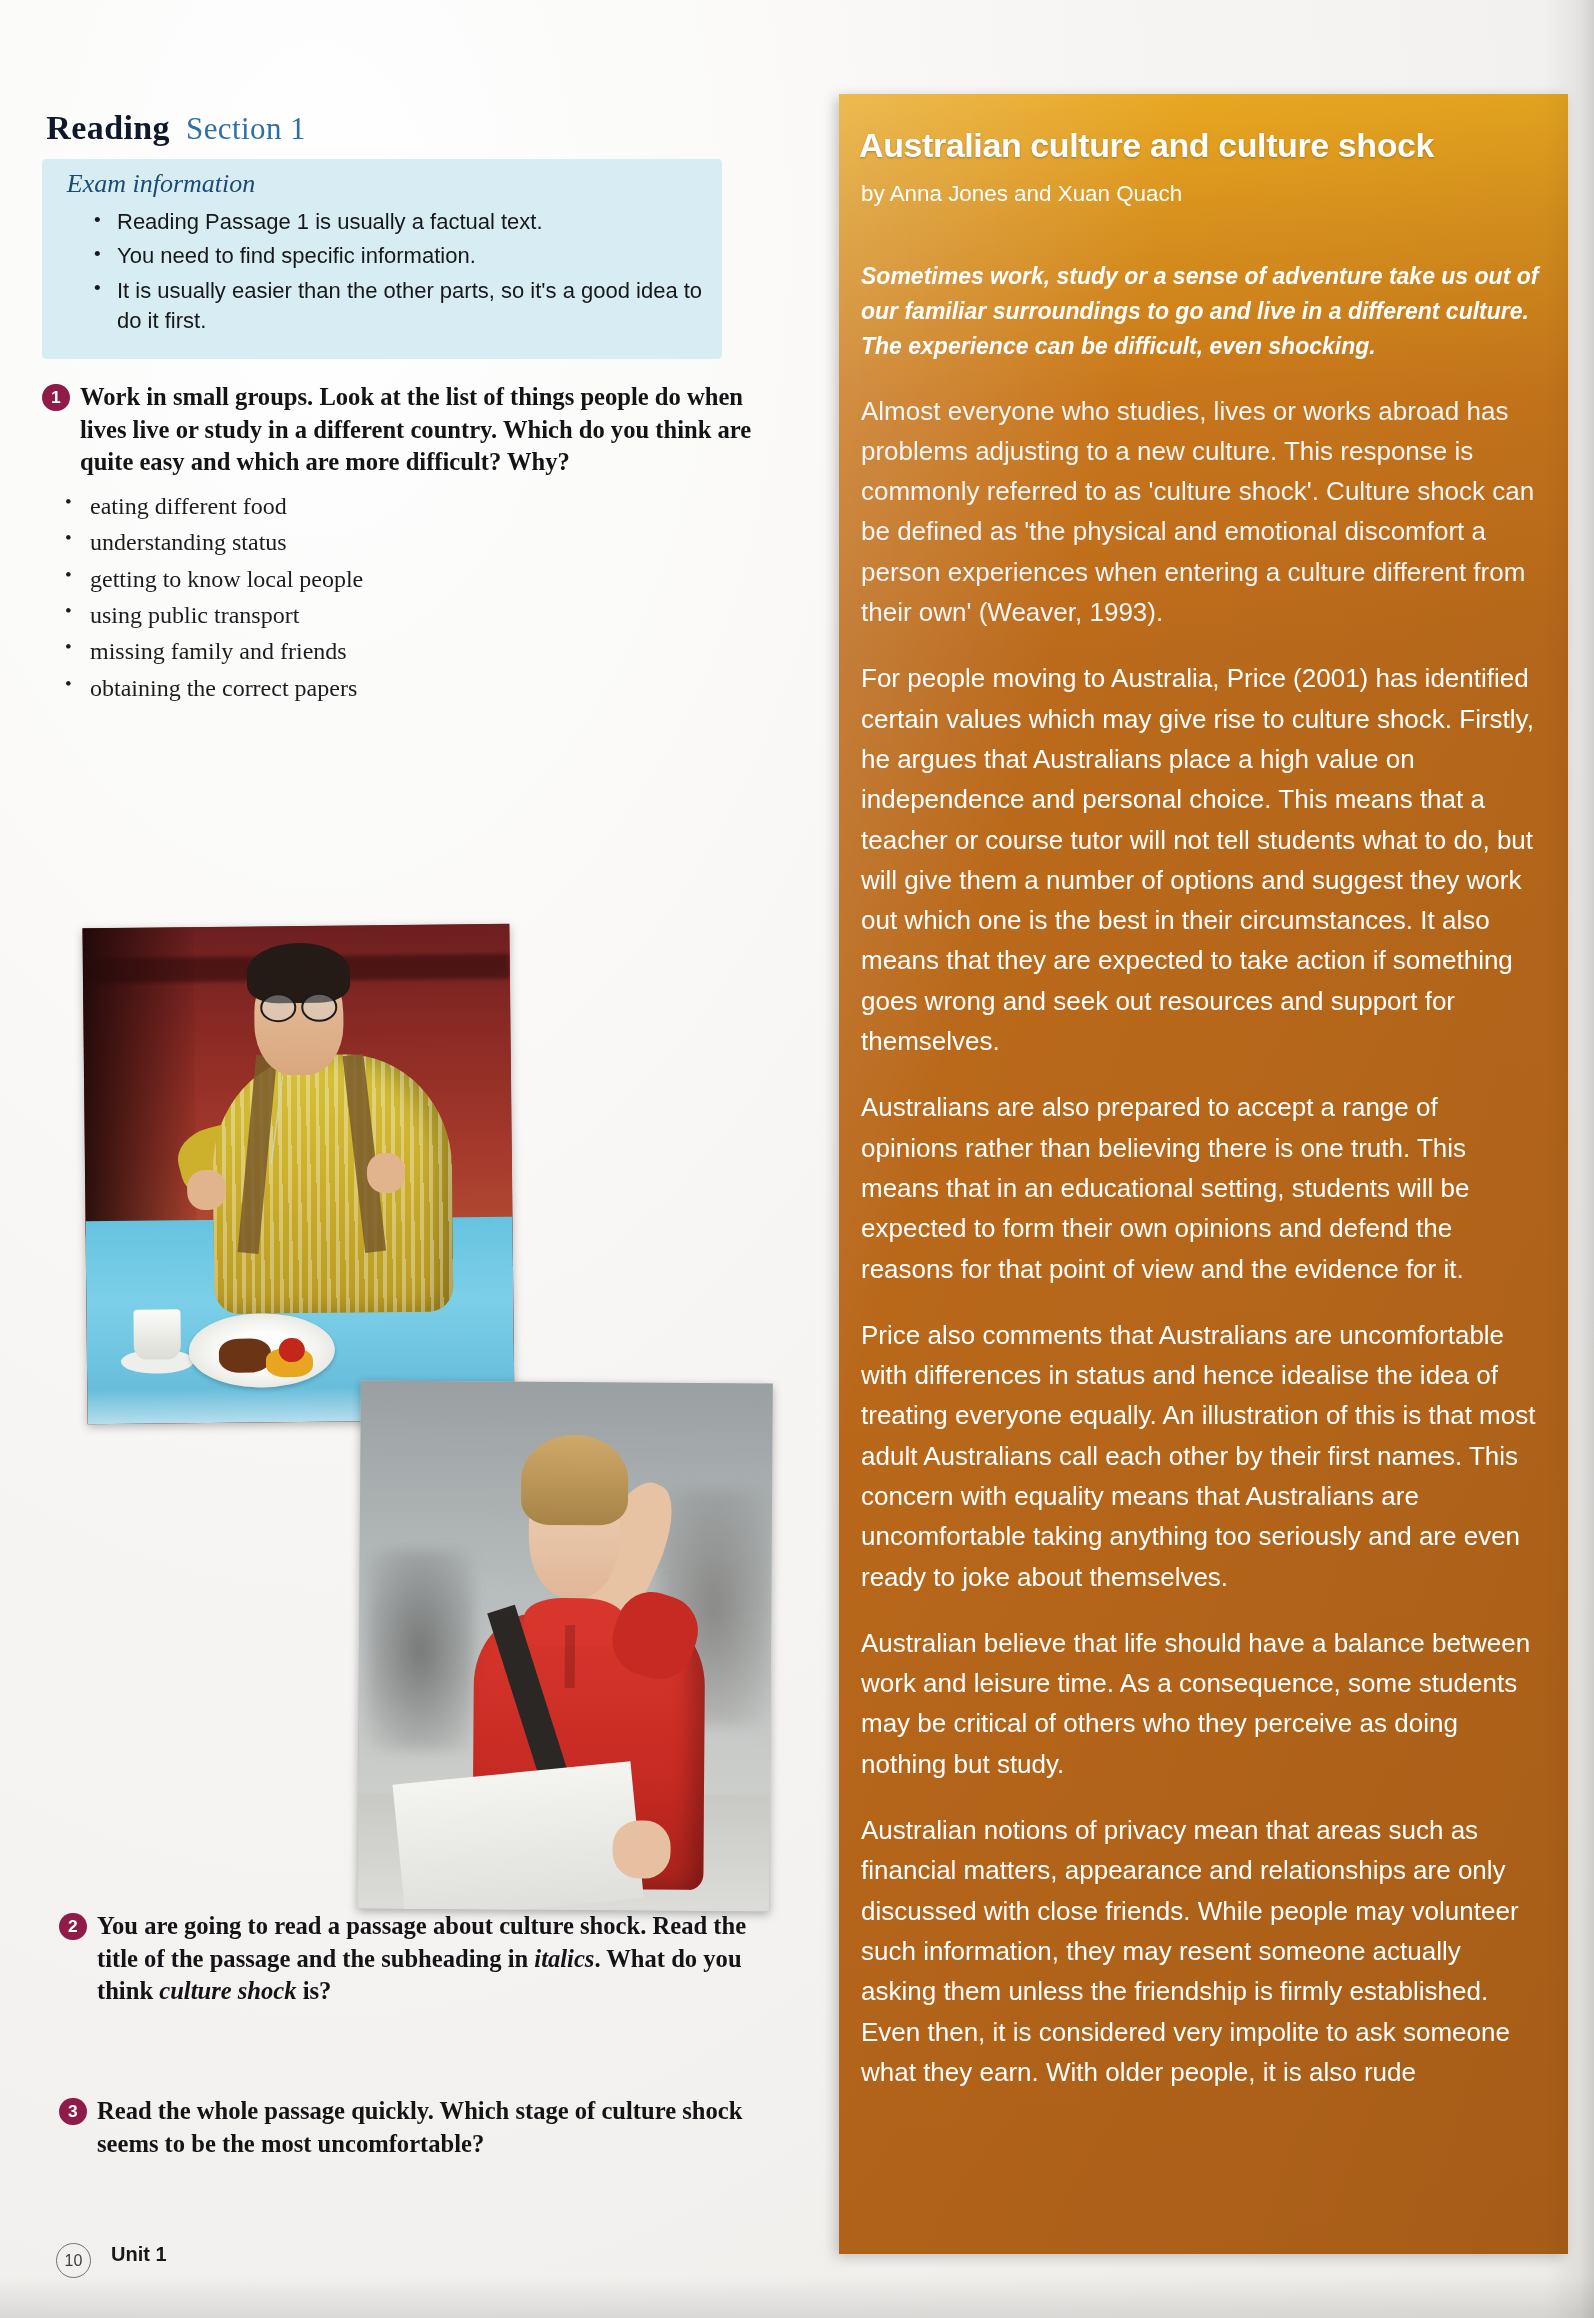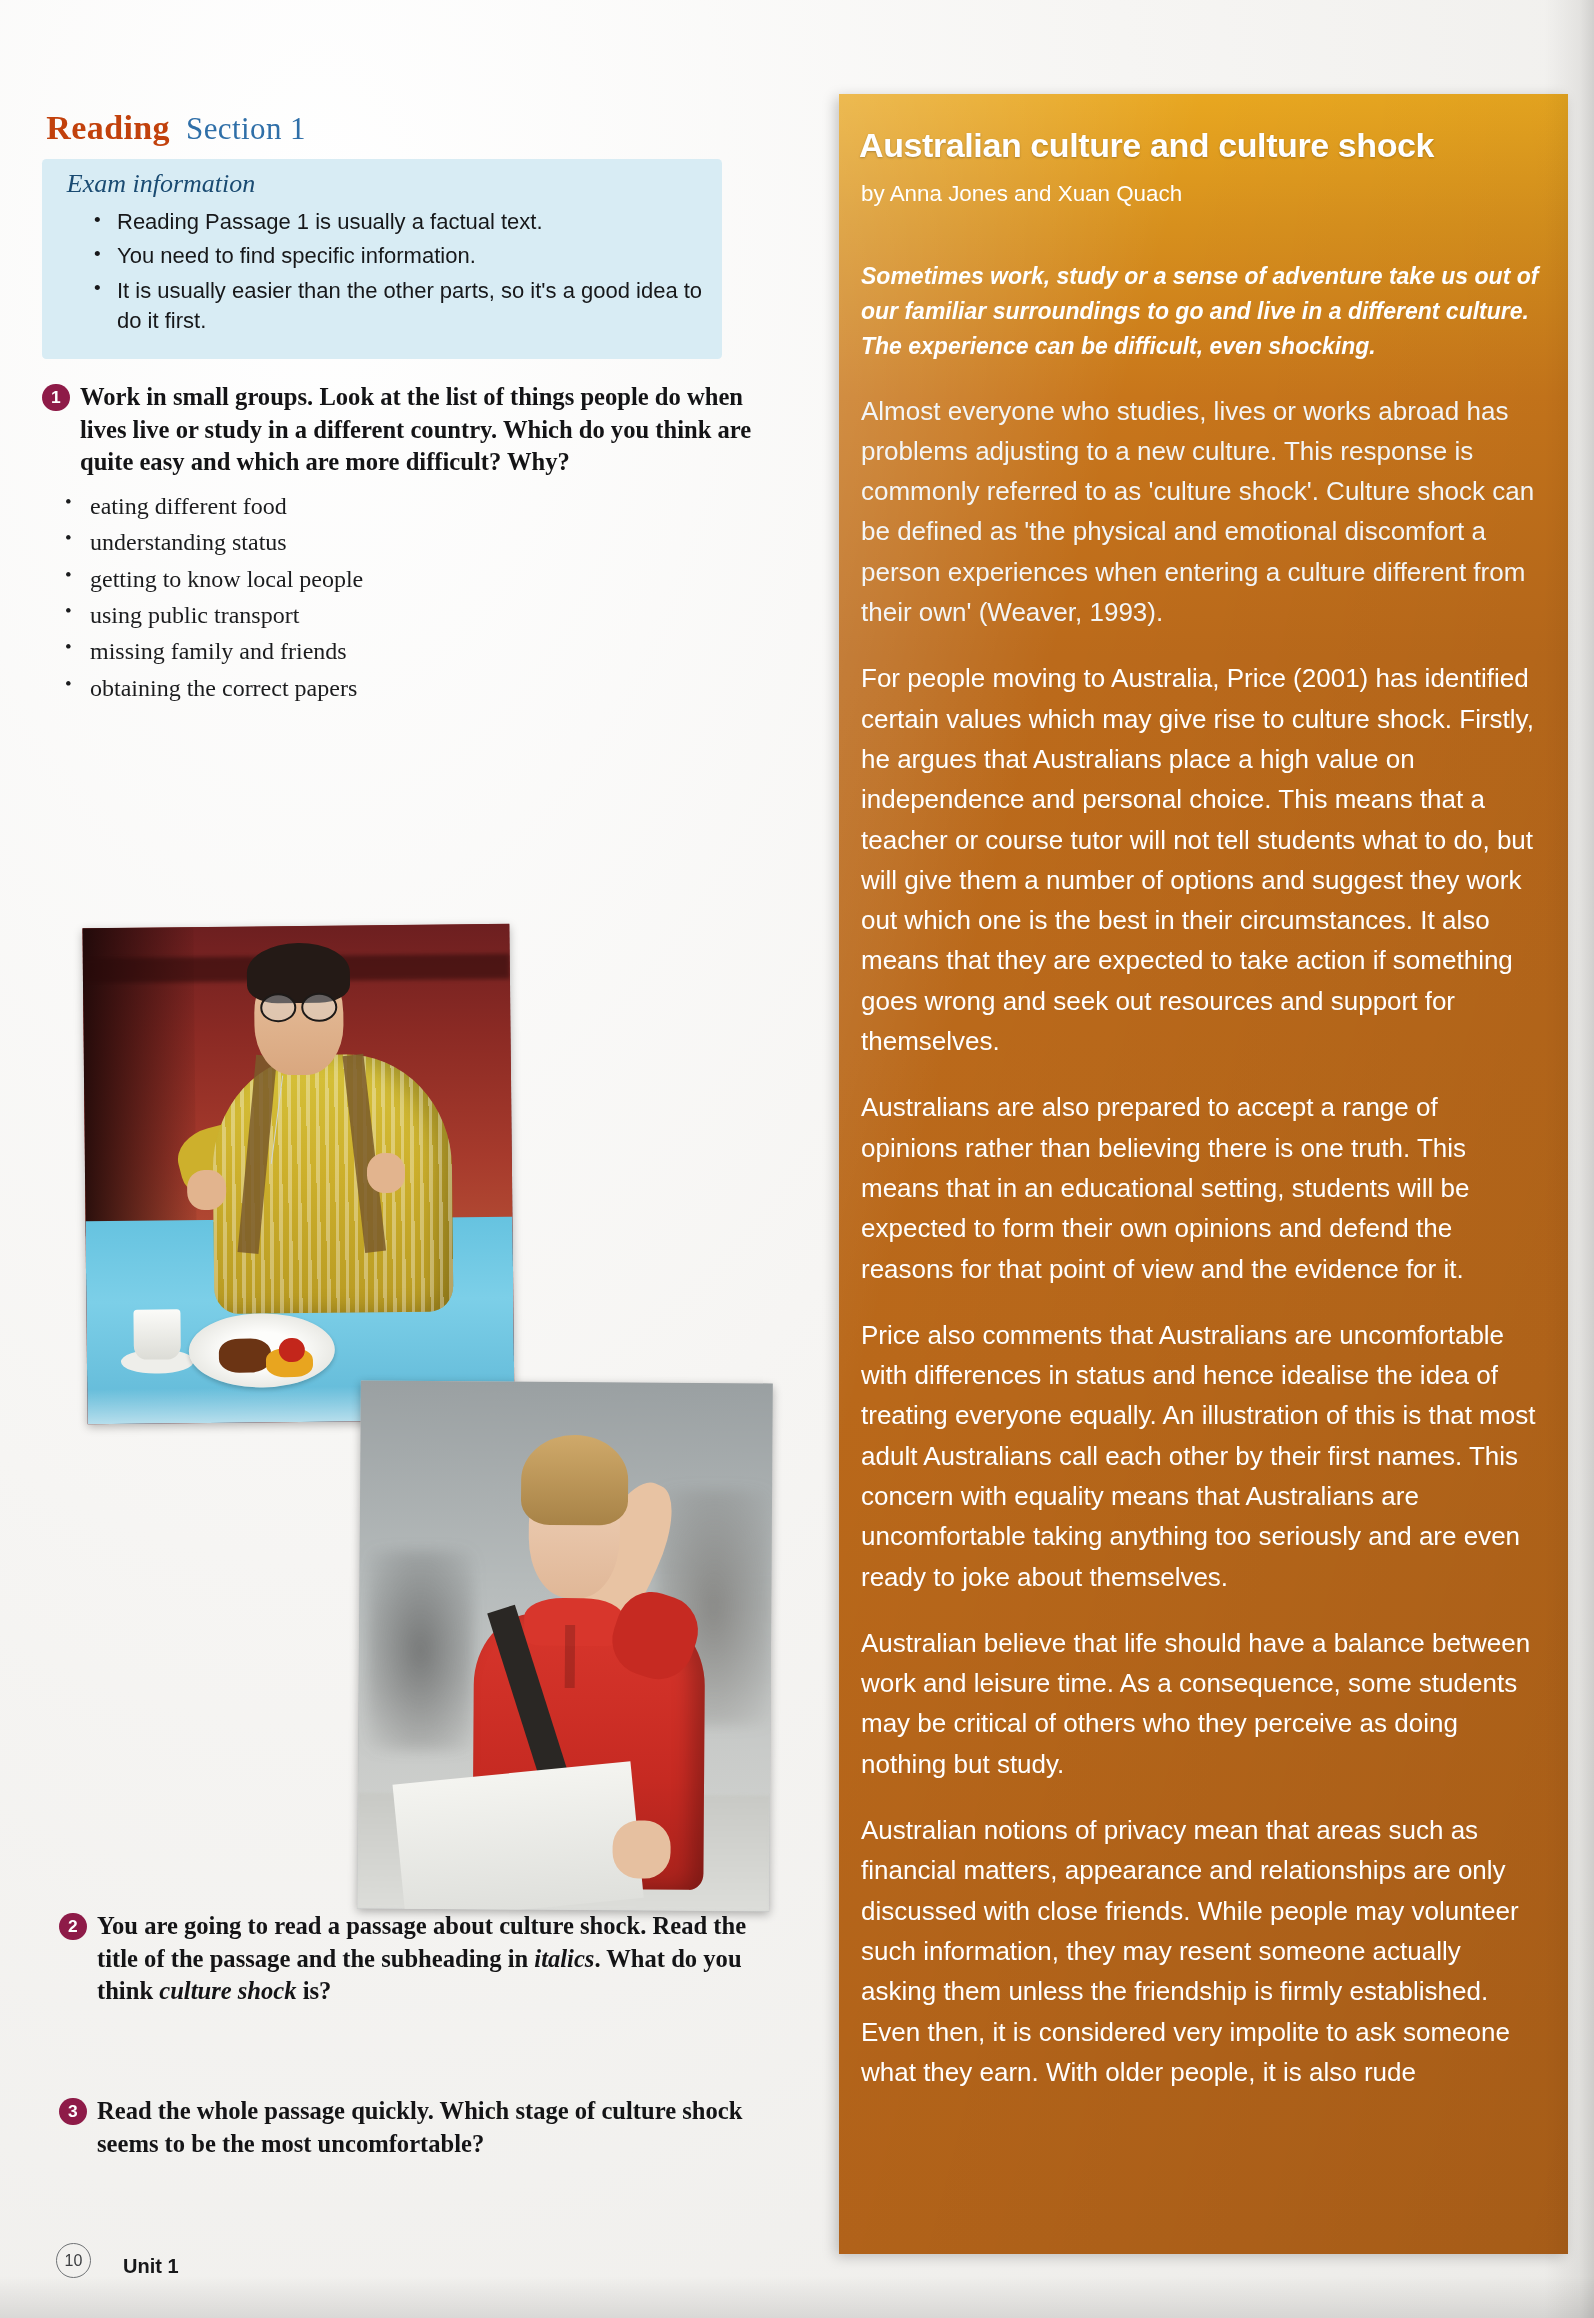--- a/index.html
+++ b/index.html
@@ -46,21 +46,21 @@
   .head-row {
     display: flex;
     align-items: baseline;
     gap: 16px;
     margin-left: 4.3px;
   }
   .head-reading {
     font-family: "Liberation Serif", serif;
     font-weight: bold;
     font-size: 34px;
-    color: #c2410c;
+    color: #0f172a;
     letter-spacing: 0.4px;
   }
   .head-section {
     font-family: "Liberation Serif", serif;
     font-size: 31px;
     color: #2f6fa8;
     letter-spacing: 0.4px;
   }
 
   .exam-box {
@@ -273,22 +273,22 @@
     width: 724px;
   }
   .lower-q.q2 { top: 1910px; }
   .lower-q.q3 { top: 2095px; }
 
   .footer {
     position: absolute;
     left: 56px;
     bottom: 41px;
     display: flex;
-    align-items: flex-end;
-    gap: 32px;
+    align-items: flex-start;
+    gap: 20px;
   }
   .pg-circle {
     width: 33px; height: 33px;
     border-radius: 50%;
     border: 1.4px solid #6f7275;
     display: flex; align-items: center; justify-content: center;
     font-family: "Liberation Sans", sans-serif;
     font-size: 16px;
     color: #3b3d40;
   }

